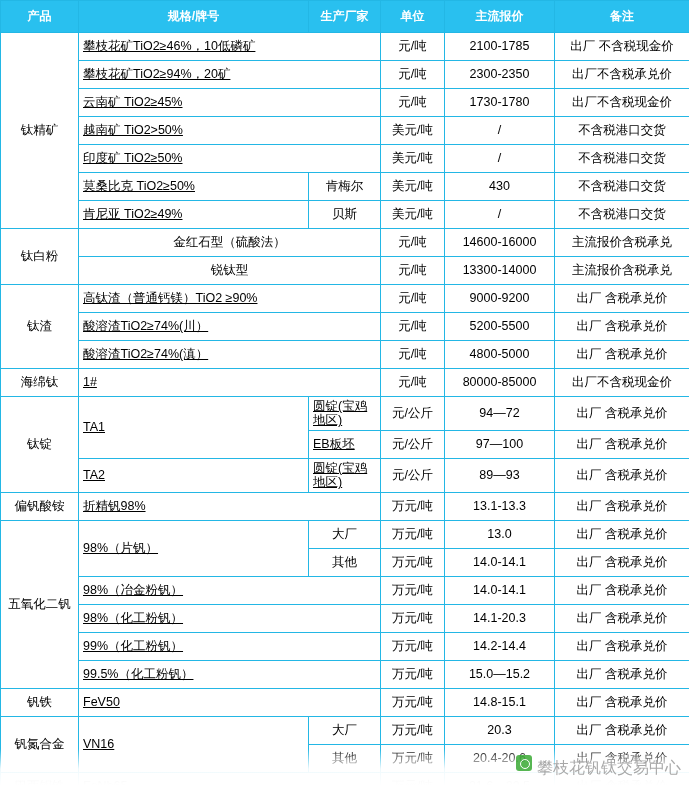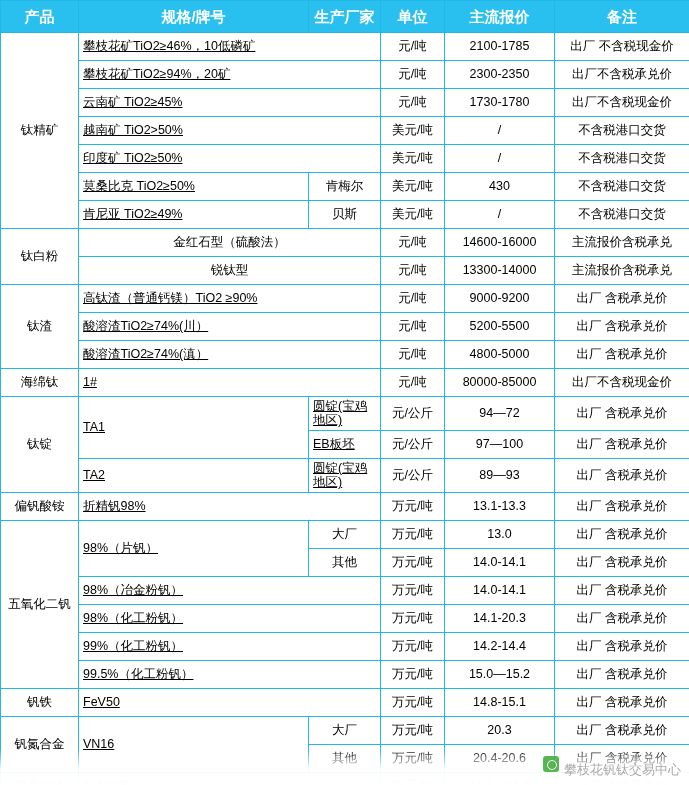--- a/index.html
+++ b/index.html
@@ -28,21 +28,21 @@
     height: 28px;
     box-sizing: border-box;
     vertical-align: middle;
     line-height: 1.15;
   }
   table.price-table thead th {
     background: #29c0ef;
     color: #ffffff;
     font-weight: bold;
     text-align: center;
-    font-size: 15px;
+    font-size: 12px;
     height: 32px;
     border: 1px solid #23b7e5;
   }
   .c-left { text-align: left; padding-left: 6px; text-decoration: underline; }
   .c-center { text-align: center; }
   .cat {
     text-align: center;
     font-size: 13px;
   }
   .watermark {
@@ -63,21 +63,21 @@
   }
   .wm-logo::after {
     content: "";
     position: absolute;
     left: 4px; top: 4px;
     width: 8px; height: 8px;
     border: 1.5px solid #ffffff;
     border-radius: 50%;
   }
   .wm-text {
-    font-size: 13px;
+    font-size: 16px;
     color: #9a9a9a;
     margin-top: 12px;
   }
   .bottom-fade {
     position: absolute;
     left: 0;
     bottom: 0;
     width: 689px;
     height: 36px;
     background: linear-gradient(to bottom, rgba(255,255,255,0) 0%, rgba(255,255,255,0.92) 55%, #ffffff 100%);

